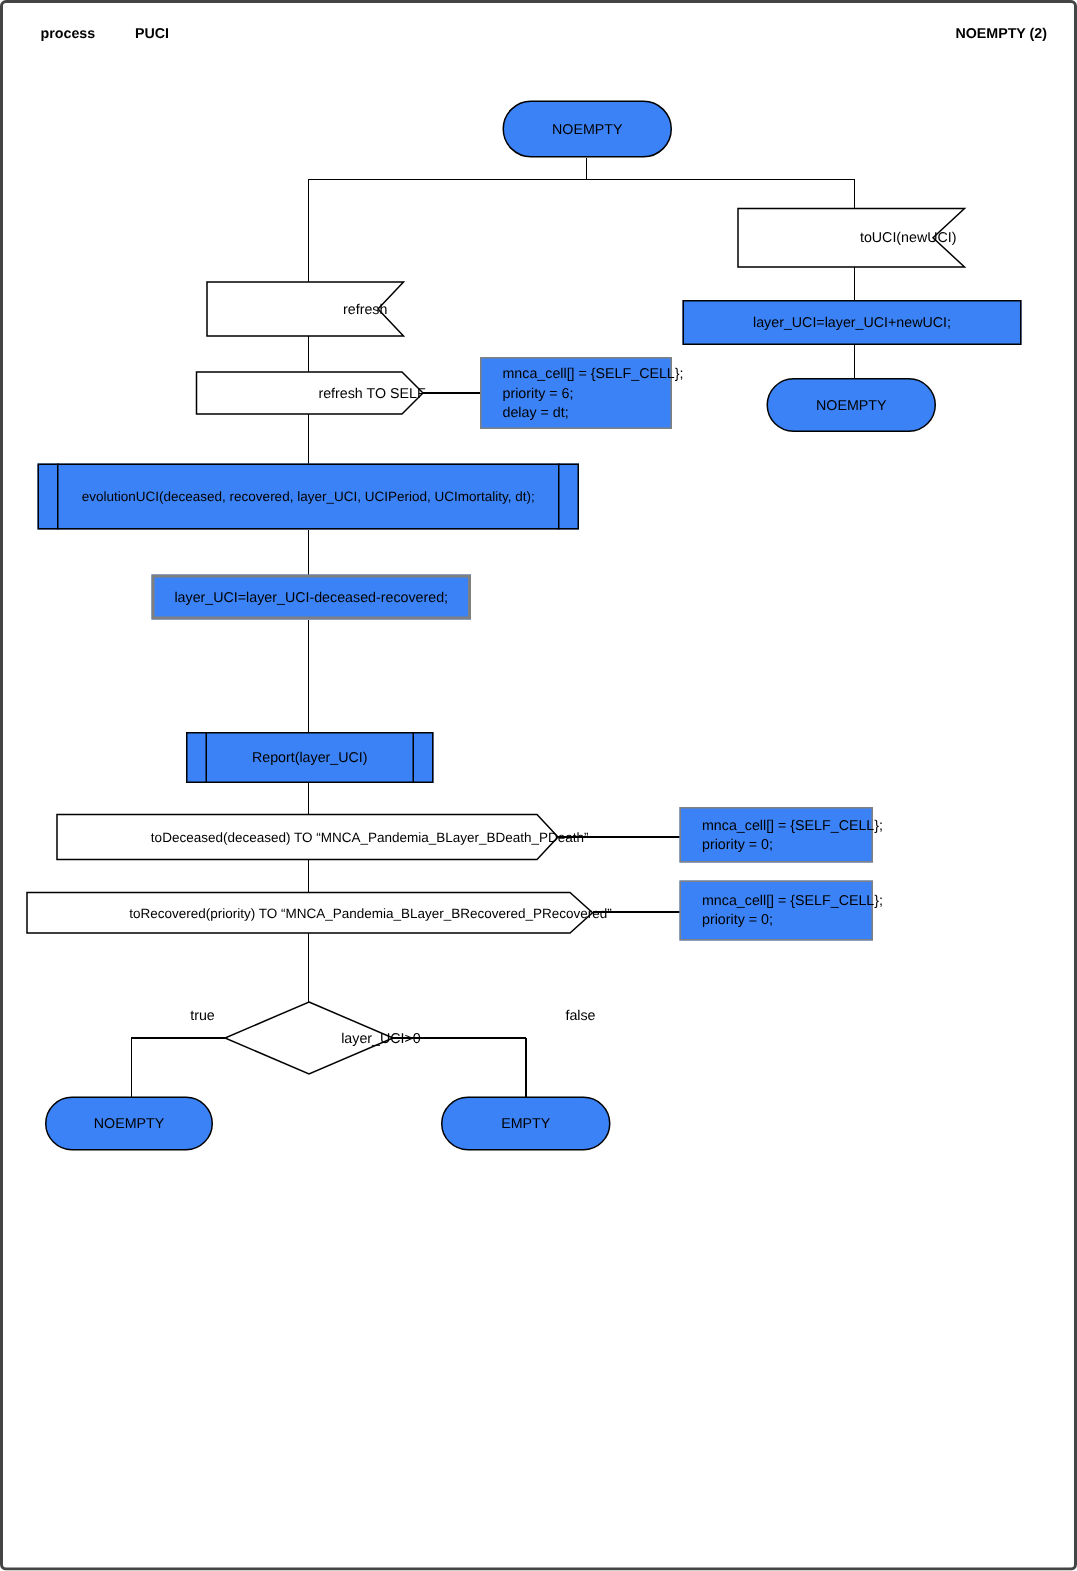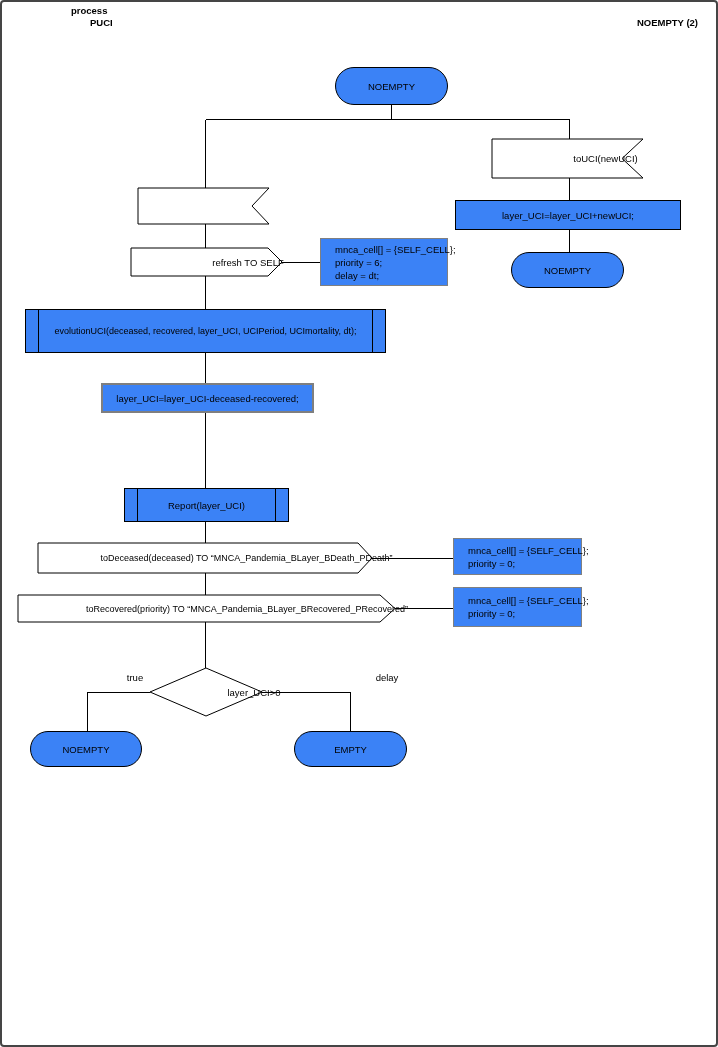--- a/index.html
+++ b/index.html
@@ -30,21 +30,21 @@
   .comment{
     border:1.5px solid #808080;flex-direction:column;align-items:flex-start;
     justify-content:center;padding-left:14px;line-height:13px;font-size:9.5px;
   }
 </style>
 </head>
 <body>
 
 <div class="page">
 
-  <div class="hdr" style="left:25px;top:3px;margin-left:44px;">process</div>
+  <div class="hdr" style="left:25px;top:15px;">process</div>
   <div class="hdr" style="left:88px;top:15px;">PUCI</div>
   <div class="hdr" style="right:18px;top:15px;">NOEMPTY (2)</div>
 
   <svg class="wires" viewBox="0 0 718 1047">
     <g>
       <path d="M389 103 L389 118"></path>
       <path d="M203.5 117.5 L568 117.5"></path>
       <path d="M203.5 117.5 L203.5 186"></path>
       <path d="M567.5 117.5 L567.5 137"></path>
       <path d="M567.5 176 L567.5 198"></path>
@@ -79,20 +79,21 @@
   <div class="lbl" style="left:490px;top:137px;width:131px;height:39px;">toUCI(newUCI)</div>
 
   <div class="box" style="left:453px;top:198px;width:226px;height:30px;">
     <span>layer_UCI=layer_UCI+newUCI;</span>
   </div>
 
   <div class="box state" style="left:509px;top:250px;width:113px;height:36px;border-radius:18px;">
     <span>NOEMPTY</span>
   </div>
 
+  <div class="lbl" style="left:136px;top:186px;width:115px;height:36px;">refresh</div>
 
   <div class="lbl" style="left:129px;top:246px;width:138px;height:28px;">refresh TO SELF</div>
 
   <div class="box comment" style="left:318px;top:236px;width:128px;height:48px;">
     <div>mnca_cell[] = {SELF_CELL};</div>
     <div>priority = 6;</div>
     <div>delay = dt;</div>
   </div>
 
   <div class="box proc" style="left:23px;top:307px;width:361px;height:44px;">
@@ -120,21 +121,21 @@
 
   <div class="lbl small" style="left:16px;top:593px;width:362px;height:27px;">toRecovered(priority) TO “MNCA_Pandemia_BLayer_BRecovered_PRecovered”</div>
 
   <div class="box comment" style="left:451px;top:585px;width:129px;height:40px;">
     <div>mnca_cell[] = {SELF_CELL};</div>
     <div>priority = 0;</div>
   </div>
 
   <div class="lbl" style="left:148px;top:666px;width:112px;height:48px;">layer_UCI&gt;0</div>
   <div class="lbl" style="left:60px;top:668px;width:50px;height:14px;">true</div>
-  <div class="lbl" style="left:312px;top:668px;width:50px;height:14px;">delay</div>
+  <div class="lbl" style="left:312px;top:668px;width:50px;height:14px;">false</div>
 
   <div class="box state" style="left:28px;top:729px;width:112px;height:36px;border-radius:18px;">
     <span>NOEMPTY</span>
   </div>
 
   <div class="box state" style="left:292px;top:729px;width:113px;height:36px;border-radius:18px;">
     <span>EMPTY</span>
   </div>
 
 </div>

